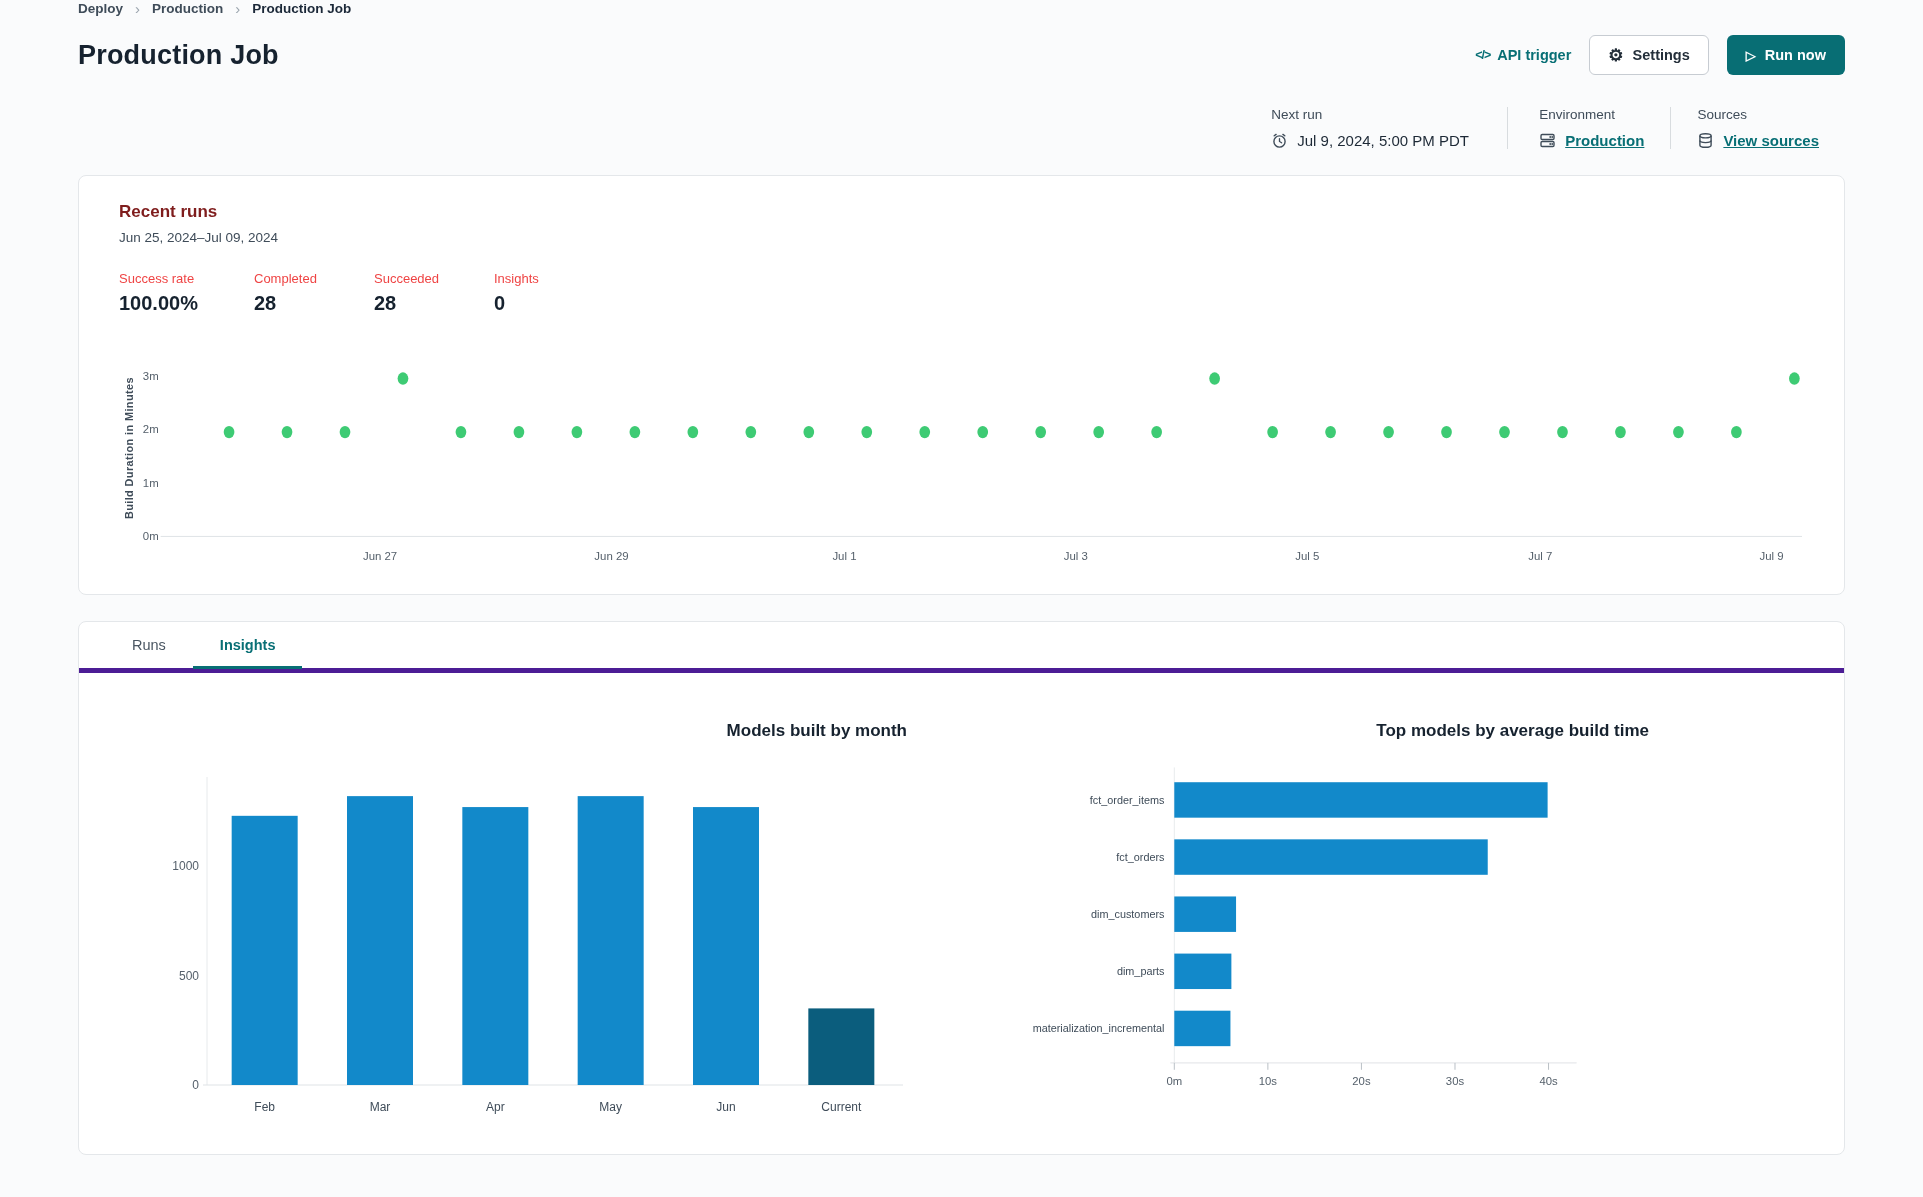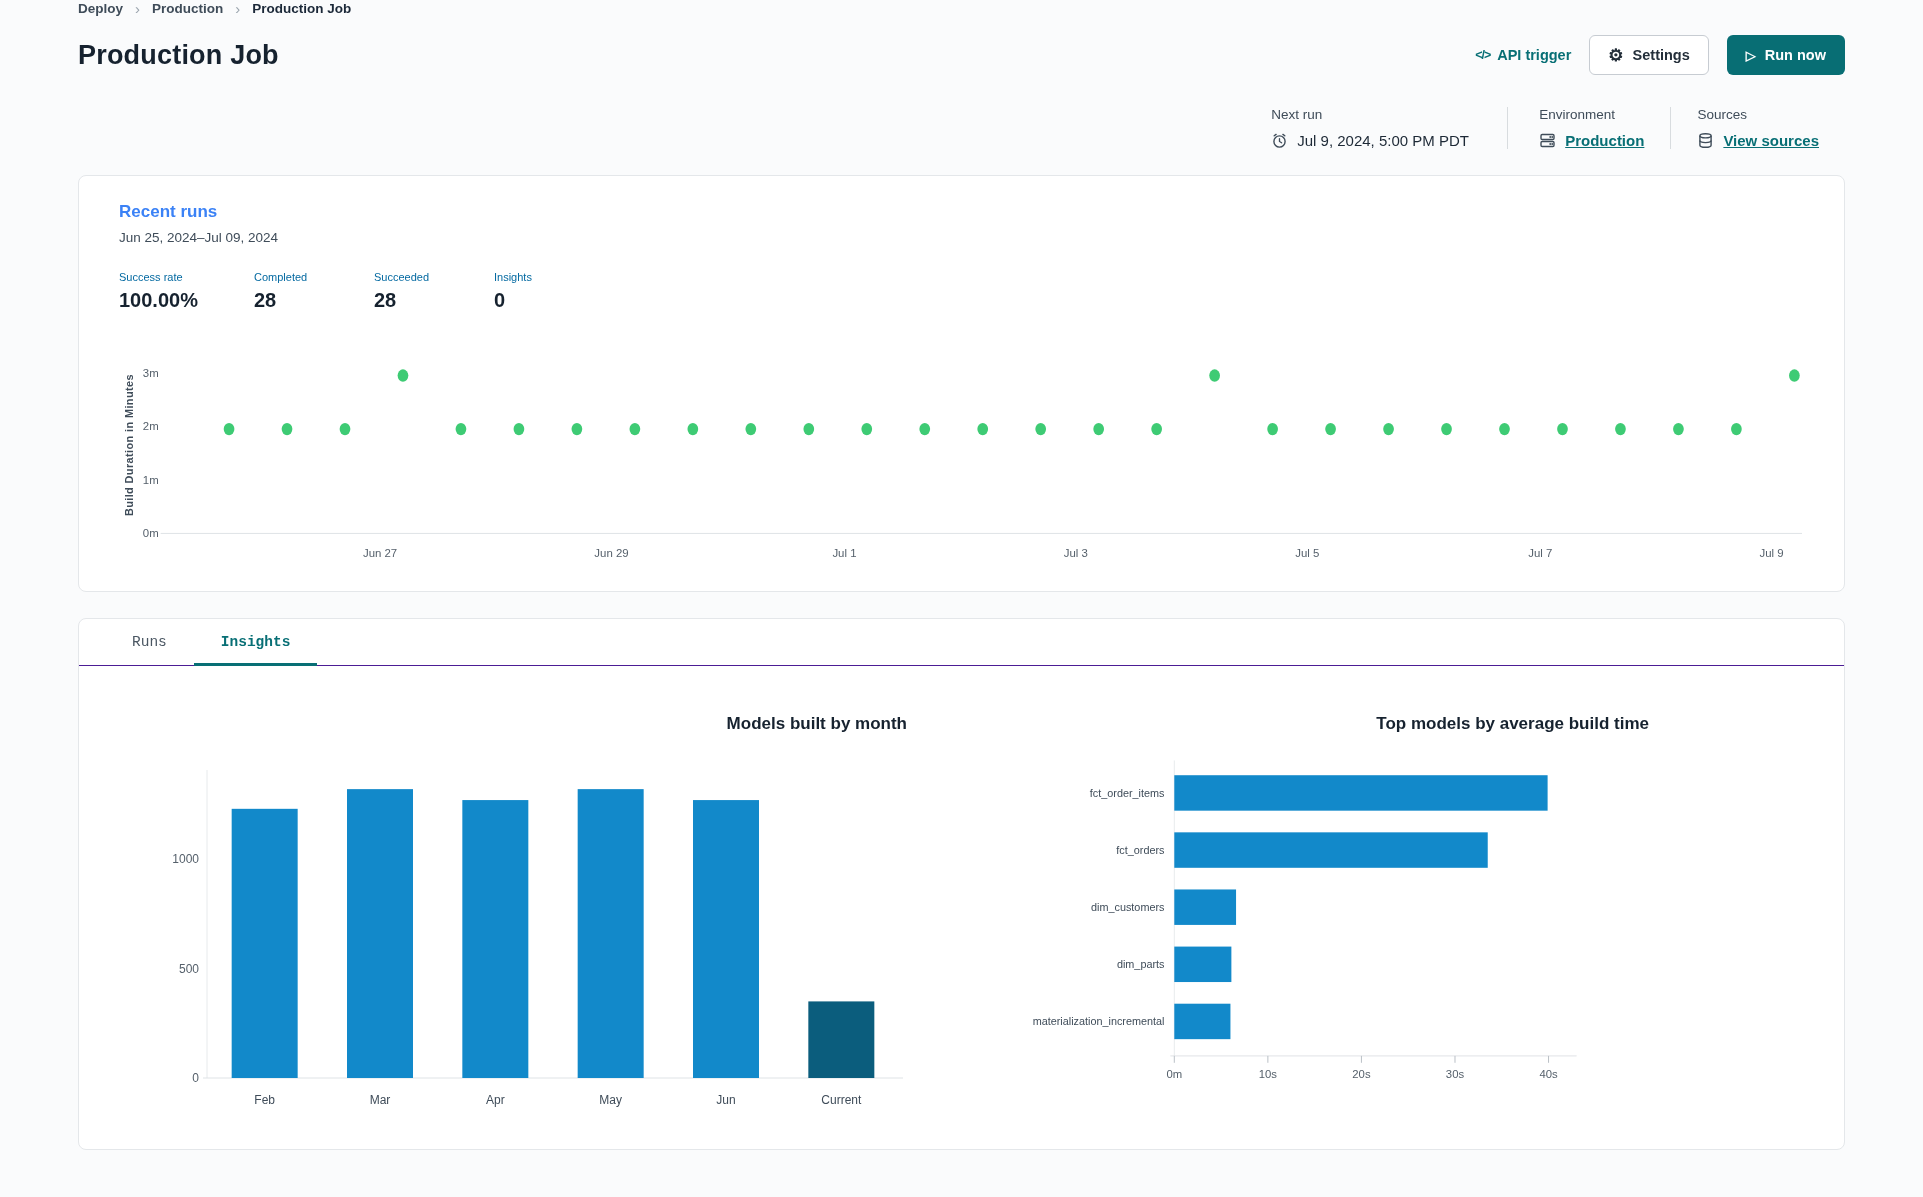--- a/index.html
+++ b/index.html
@@ -40,32 +40,32 @@
   .info-value .val-text { color:#1d2936; font-weight:500; }
   .info-link { color:#086f75; font-weight:600; text-decoration:underline; cursor:pointer; }
   .mini-icon { width:17px; height:17px; flex:0 0 auto; }
   .info-col.next-run { min-width:236px; }
   .info-col.environment { min-width:150px;padding-left:31px; }
   .info-col.documentation { min-width:220px; }
 
   
   .card { background:#ffffff; border:1px solid #e4e7ea; border-radius:8px; }
   .recent-card { margin-top:26px; padding:26px 40px 10px; }
-  .recent-title { font-size:17px; font-weight:700; color:#3b82f6; }
+  .recent-title { font-size:17px; font-weight:700; color:#7f1d1d; }
   .recent-range { font-size:13.5px; color:#3f4c59; margin-top:8px; }
   .stats-row { display:flex; margin-top:26px; }
   .stat { min-width:104px; margin-right:16px; }
   .stat:first-child { min-width:119px; }
-  .stat-label { font-size:11px; color:#0369a1; }
+  .stat-label { font-size:13px; color:#ef4444; }
   .stat-value { font-size:20px; font-weight:700; color:#16222f; margin-top:6px; }
   .scatter-wrap { margin-top:30px; }
 
   
   .tabs-card { margin-top:26px; padding:0; min-height:532px; }
-  .tabs-row { display:flex; border-bottom:1px solid #4c1d95; padding-left:26px;font-family:Liberation Mono, monospace; }
+  .tabs-row { display:flex; border-bottom:5px solid #4c1d95; padding-left:26px; }
   .tab { padding:15px 27px; font-size:14.5px; font-weight:500; color:#4a5662;
     cursor:pointer; position:relative; }
   .tab.active { color:#086f75; font-weight:700; }
   .tab.active::after { content:""; position:absolute; left:0; right:0; bottom:-1px; height:3px; background:#086f75; }
 
   .charts-row { display:flex; gap:92px; padding:48px 80px 0;text-align:right; }
   .chart-left { width:748px; }
   .chart-right { flex:1; max-width:650px; }
   .chart-title { font-size:17px; font-weight:700; color:#16222f; }
   .chart-subtitle { font-size:13px; color:#8b98a3; margin-top:7px; }

